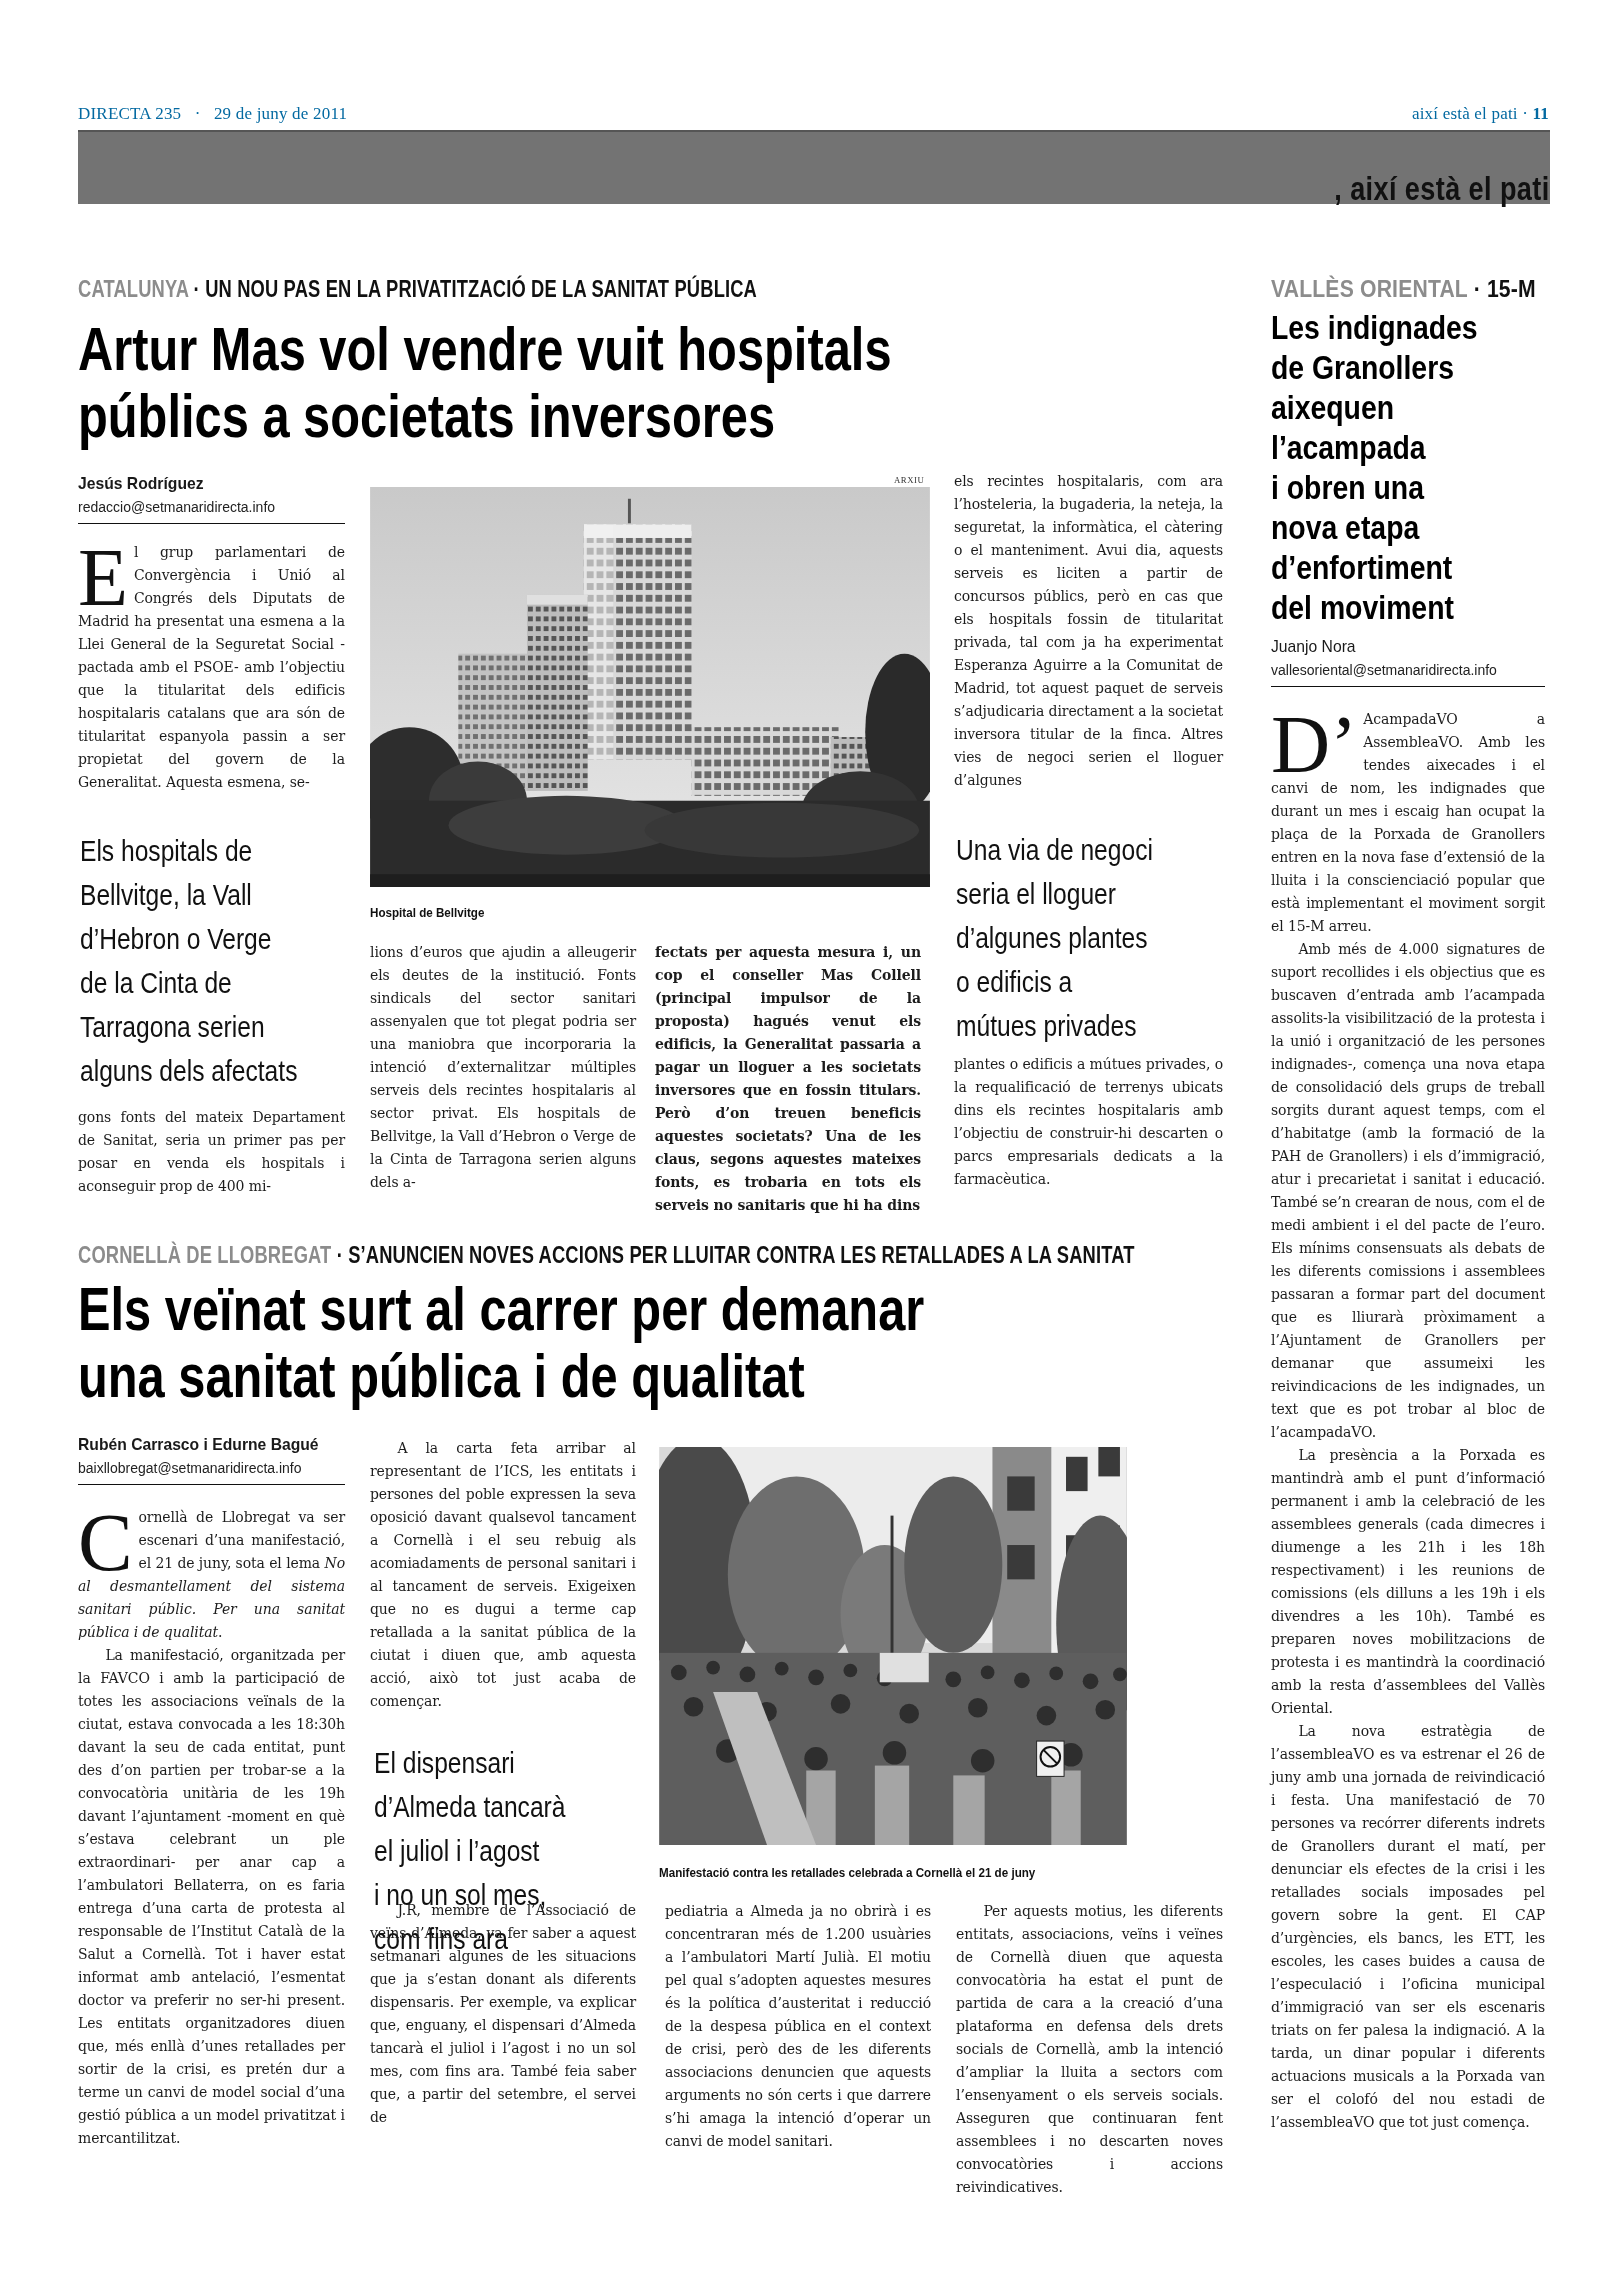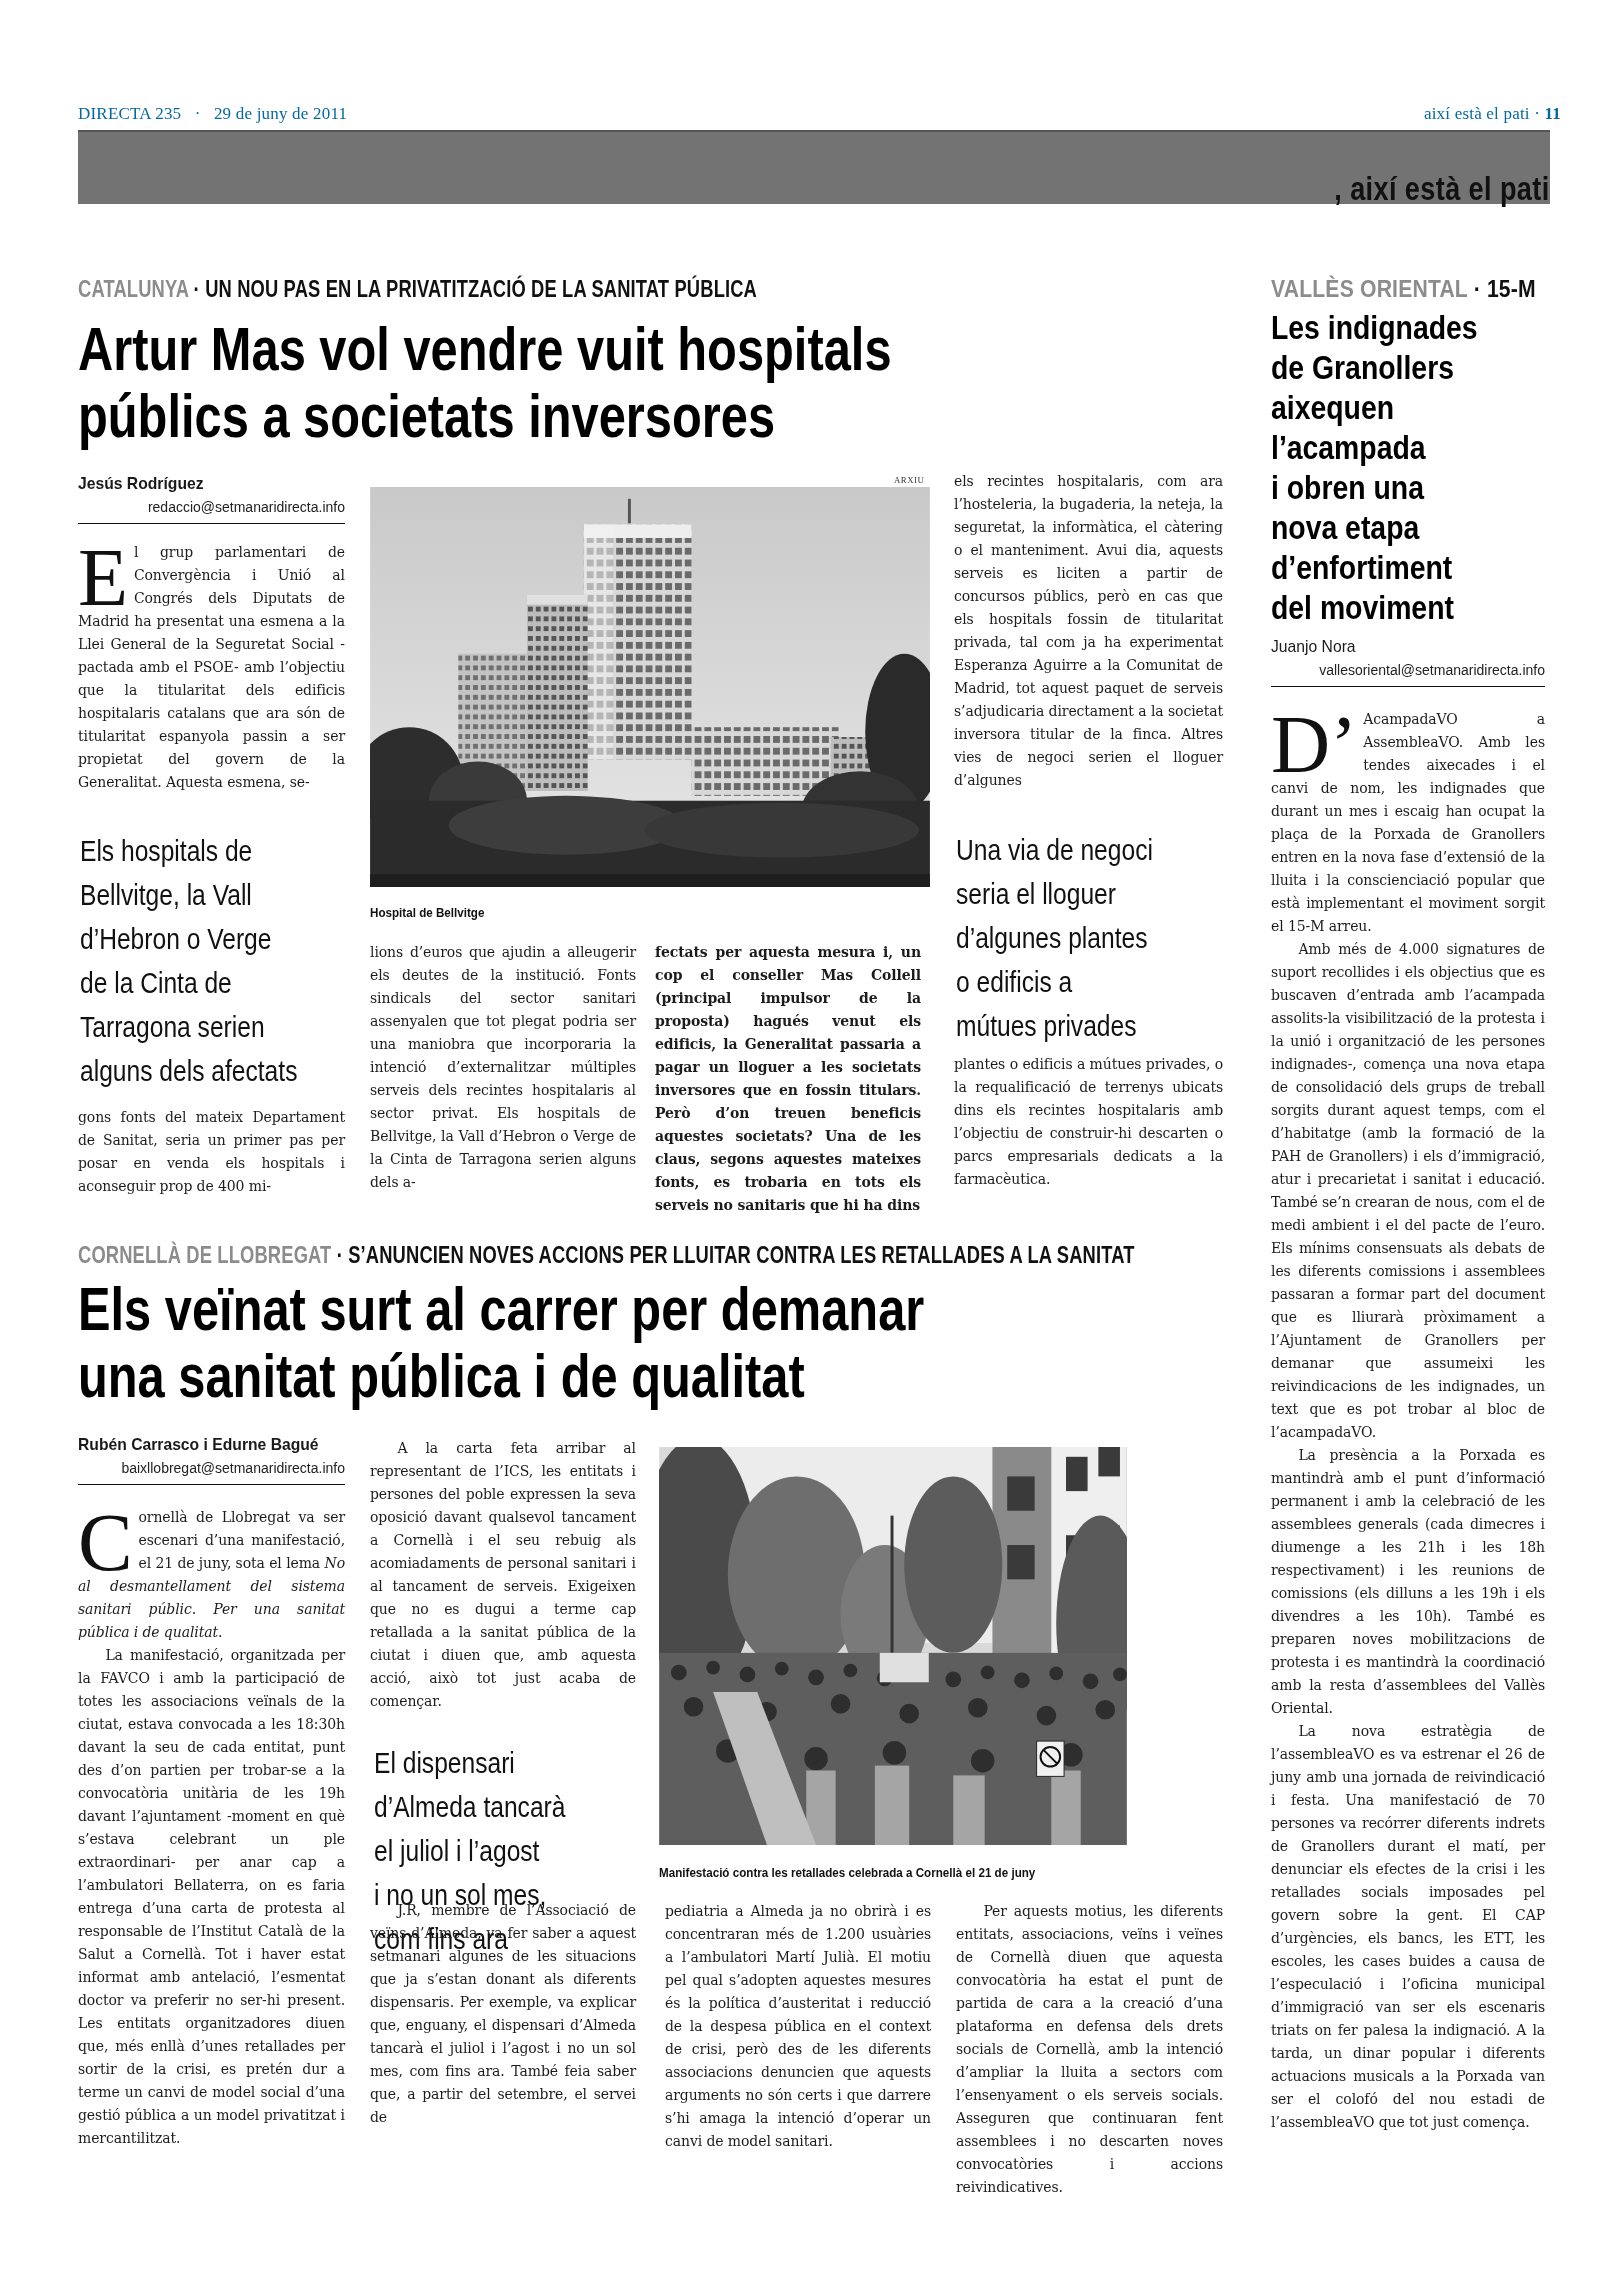--- a/index.html
+++ b/index.html
@@ -3,37 +3,37 @@
 <meta charset="utf-8">
 <style>
   * { margin: 0; padding: 0; box-sizing: border-box; }
   html, body { width: 1620px; height: 2293px; background: #ffffff; overflow: hidden; }
   body { position: relative; font-family: "DejaVu Serif", serif; color: #1a1a1a; }
   .abs { position: absolute; }
 
   
   .folio { top: 104px; font-family: Liberation Serif, serif; font-size: 17px; color: #0369a1; letter-spacing: 0.2px; }
   .folio-left { left: 78px; }
-  .folio-right { right: 59px; text-align: right; }
+  .folio-right { right: 71px; text-align: right; }
   .folio-right b { font-weight: bold; }
   .banner { left: 78px; top: 130px; width: 1472px; height: 74px; background: #737373; border-top: 2.9px solid #555; }
   .banner-text { position: absolute; right: 0; bottom: -3.9px; font-family: "Liberation Sans", sans-serif; font-weight: bold; font-size: 33px; color: #111; transform: scaleX(0.82); transform-origin: right bottom; letter-spacing: 0.5px; }
 
   
   .kicker { font-family: "Liberation Sans", sans-serif; font-weight: bold; font-size: 23.5px; white-space: nowrap; transform: scaleX(0.78); transform-origin: left top; letter-spacing: 0.2px; }
   .kicker .place { color: #8c8c8c; }
   .kicker .topic { color: #111; }
   .headline { font-family: "Liberation Sans", sans-serif; font-weight: bold; color: #000; white-space: nowrap; transform-origin: left top; }
   .h1 { font-size: 61px; line-height: 67px; transform: scaleX(0.80); }
   .side-head { font-family: "Liberation Sans", sans-serif; font-weight: bold; font-size: 33px; line-height: 40px; color: #000; transform: scaleX(0.86); transform-origin: left top; white-space: nowrap; }
 
   
   .byline { font-family: Liberation Sans, sans-serif; }
   .byline .name { font-weight: bold; font-size: 15.7px; line-height: 23.5px; }
-  .byline .email { font-size: 14px; line-height: 23.5px; color: #222; text-align: right; }
+  .byline .email { font-size: 14px; line-height: 23.5px; color: #222; }
   .byline-rule { border-bottom: 1.5px solid #111; padding-bottom: 3.9px; }
 
   
   .col { font-family: "DejaVu Serif", serif; font-size: 14px; line-height: 23px; text-align: justify; color: #1c1c1c; hyphens: manual; letter-spacing: -0.1px; }
   .col p { margin: 0; }
   .col p.indent { text-indent: 27.4px; }
   .dropcap { float: left; font-family: "Liberation Serif", serif; font-size: 82px; line-height: 61px; padding-top: 5.9px; margin-right: 5.9px; color: #111; }
   em { font-style: italic; }
 
   

